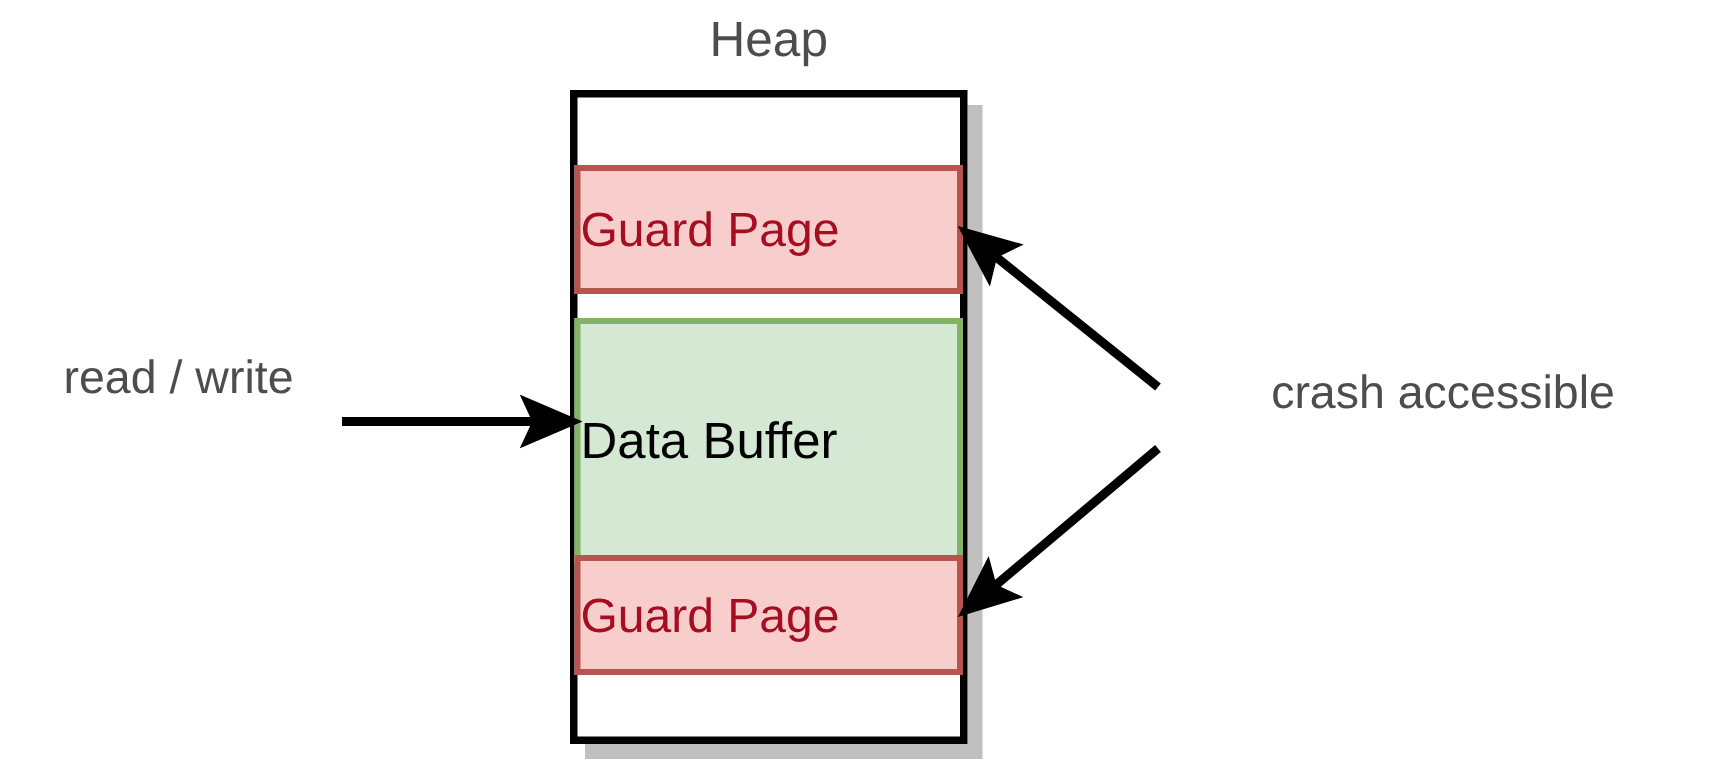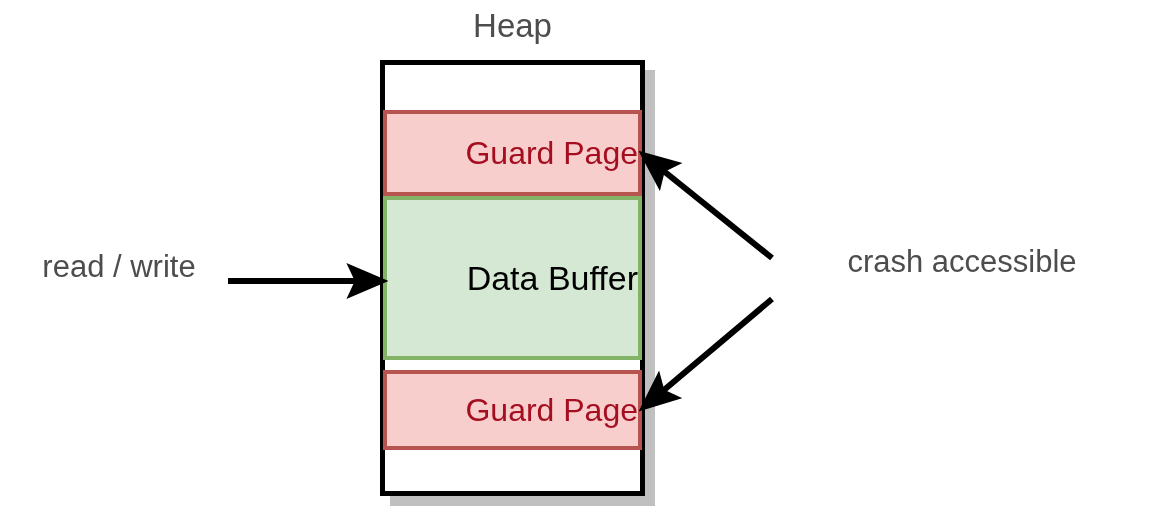--- a/index.html
+++ b/index.html
@@ -51,51 +51,51 @@
   }
 
   
   .segment {
     position: absolute;
     left: 383px;
     width: 259px;
     box-sizing: border-box;
     display: flex;
     align-items: center;
-    justify-content: flex-end;
+    justify-content: flex-start;
     text-align: center;
   }
   .segment.guard {
     background: #f8cecc;
     border: 4px solid #b85450;
     color: #a50e20;
     font-size: 32px;
   }
   .segment.buffer {
     background: #d5e8d4;
     border: 4px solid #82b366;
     color: #000000;
     font-size: 34px;
   }
   #guard-top    { top: 110px; height: 86px; }
-  #data-buffer  { top: 196px; height: 164px; }
+  #data-buffer  { top: 212px; height: 164px; }
   #guard-bottom { top: 370px; height: 80px; }
 
   
   .annotation {
     position: absolute;
     font-size: 31px;
     line-height: 38px;
     color: #4d4d4d;
     text-align: center;
     white-space: nowrap;
   }
   #label-rw {
     left: 10px;
-    top: 248px;
+    top: 233px;
     width: 218px;
   }
   #label-crash {
     left: 782px;
     top: 243px;
     width: 360px;
   }
 
   
   #arrows {

